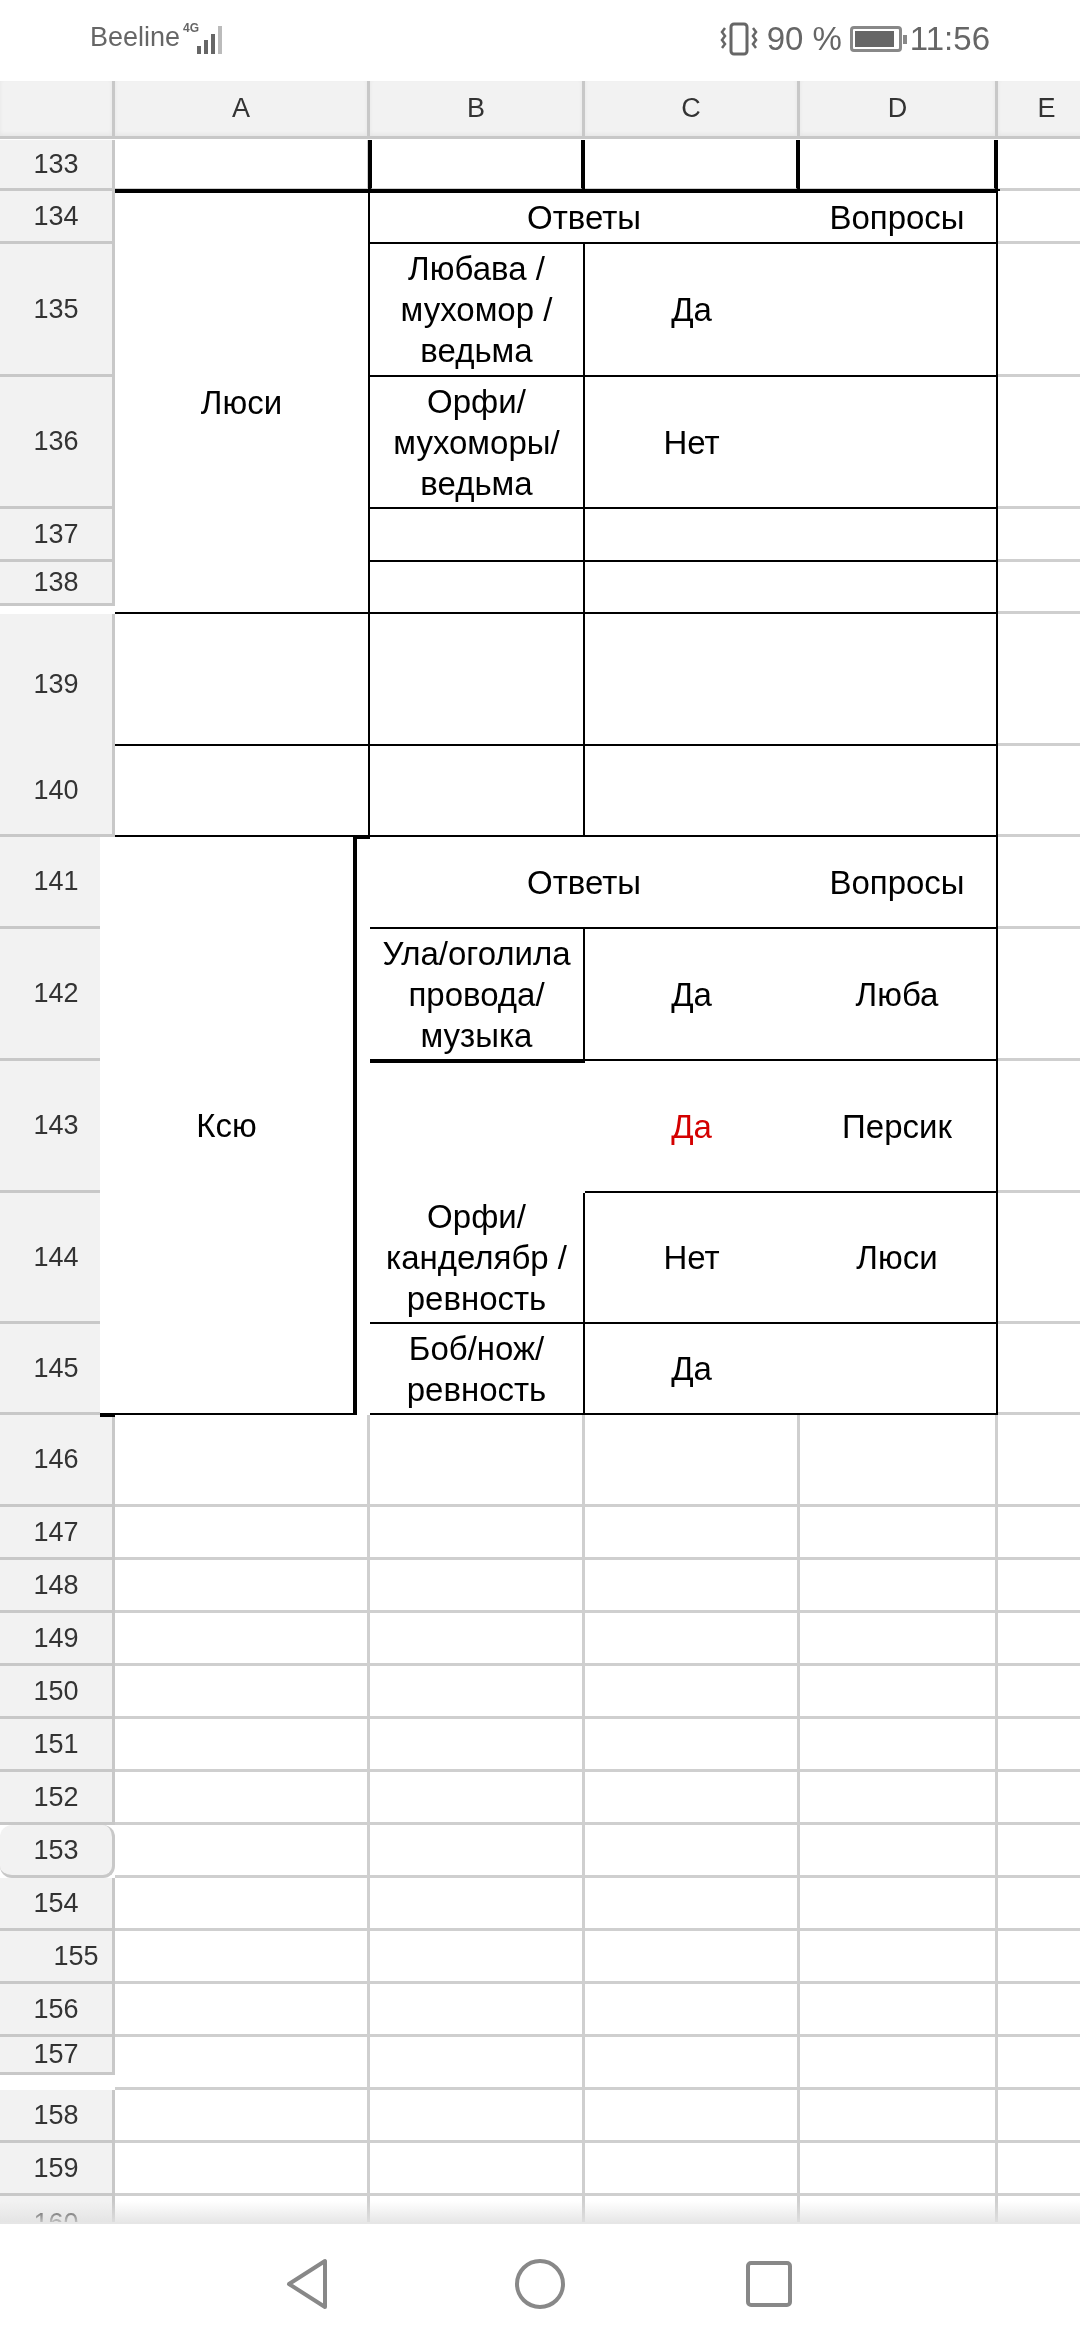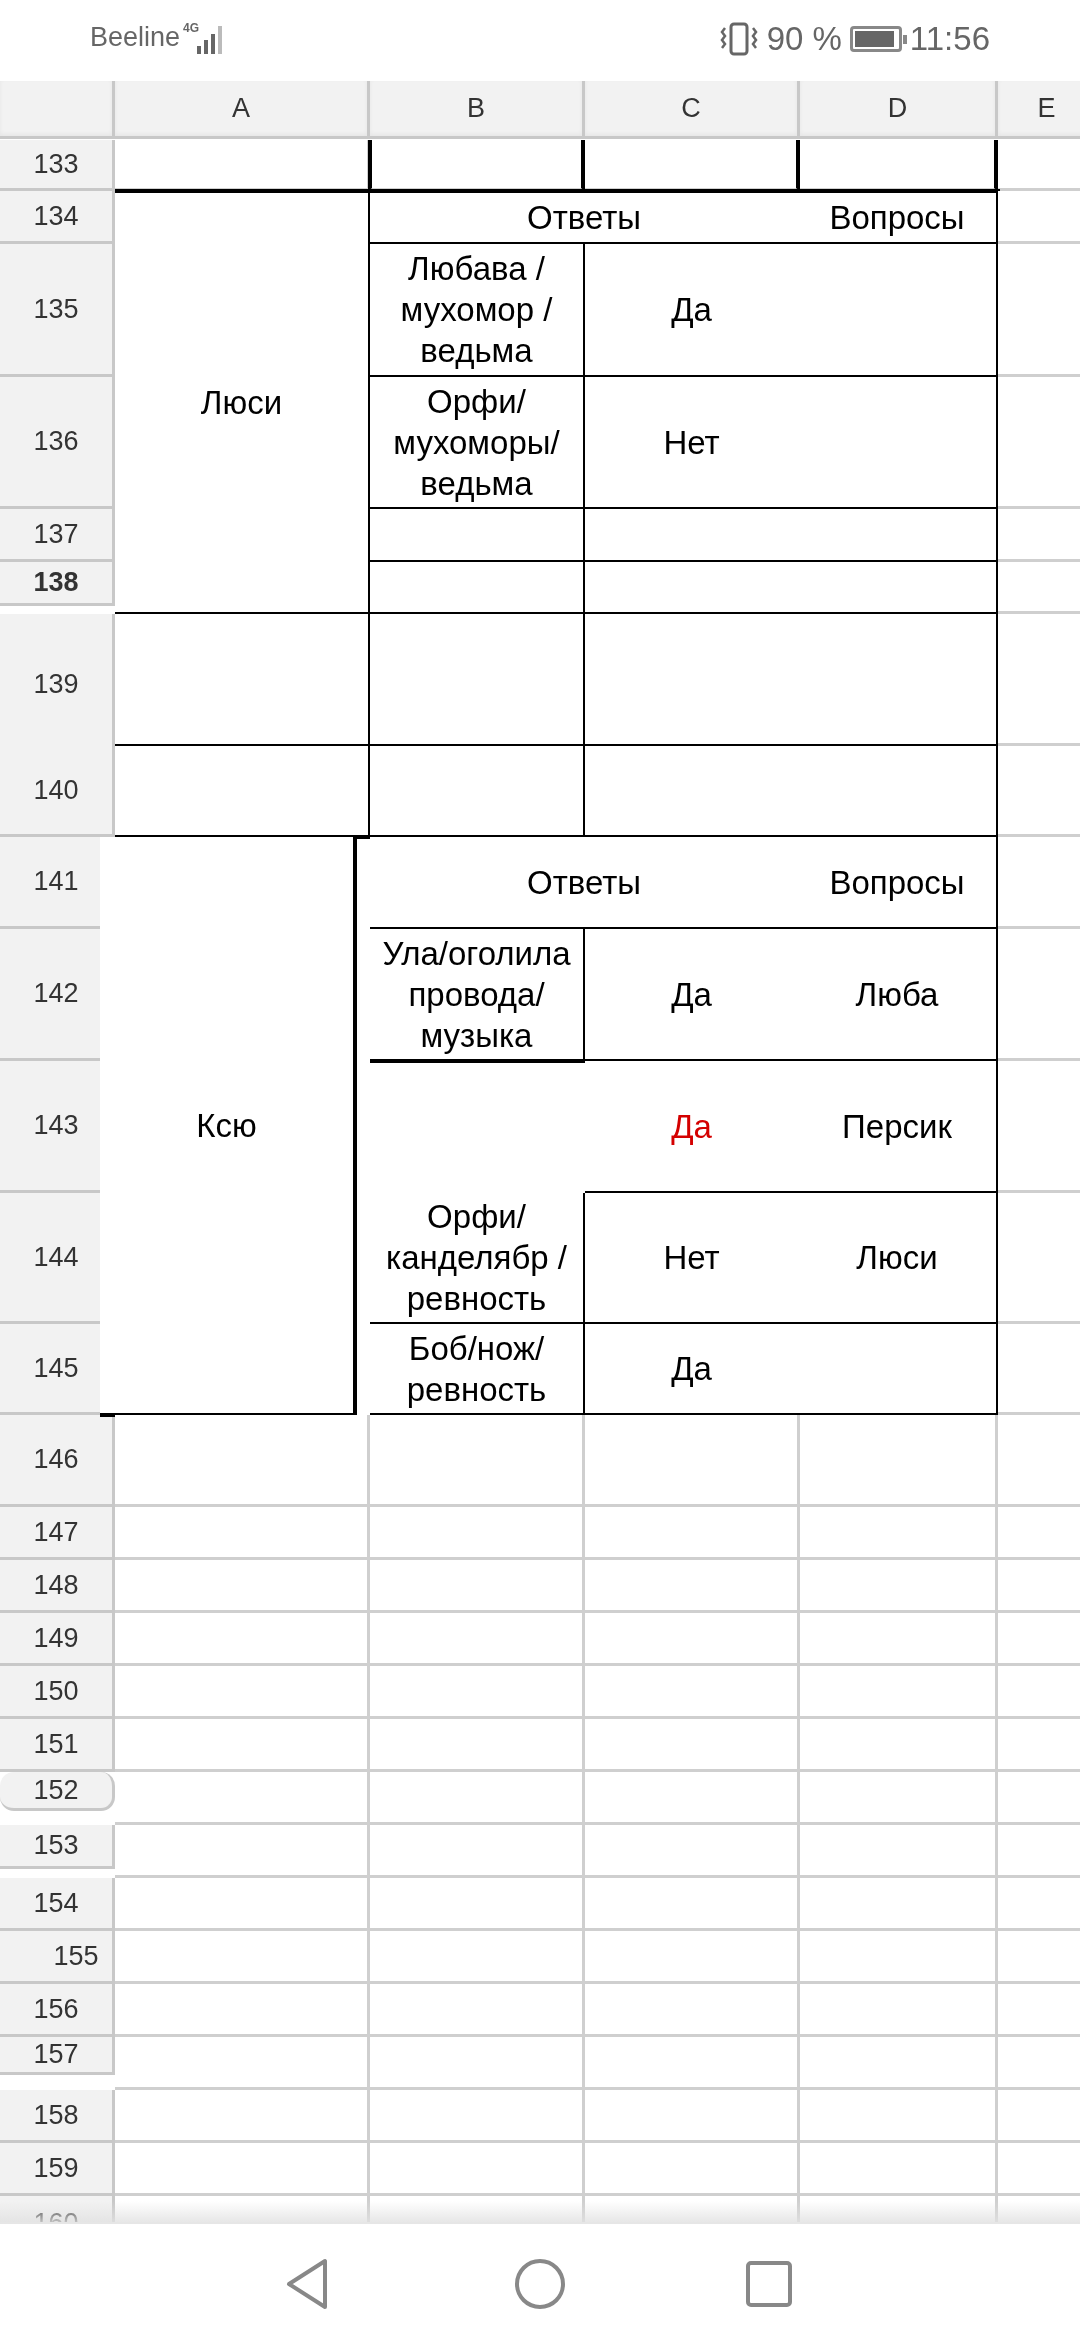--- a/index.html
+++ b/index.html
@@ -59,36 +59,36 @@
   <div class="colhdr" style="left:370px;width:215px;">B</div>
   <div class="colhdr" style="left:585px;width:215px;">C</div>
   <div class="colhdr" style="left:800px;width:198px;">D</div>
   <div class="colhdr" style="left:998px;width:100px;">E</div>
 
   <div class="rowhdr" style="top:59px;height:51px;">133</div>
   <div class="rowhdr" style="top:110px;height:53px;">134</div>
   <div class="rowhdr" style="top:163px;height:133px;">135</div>
   <div class="rowhdr" style="top:296px;height:132px;">136</div>
   <div class="rowhdr" style="top:428px;height:53px;">137</div>
-  <div class="rowhdr" style="top:481px;height:44px;font-weight:bold;">138</div>
+  <div class="rowhdr" style="top:481px;height:44px;">138</div>
   <div class="rowhdr" style="top:533px;height:144px;">139</div>
   <div class="rowhdr" style="top:665px;height:91px;">140</div>
   <div class="rowhdr" style="top:756px;height:92px;">141</div>
   <div class="rowhdr" style="top:848px;height:132px;">142</div>
   <div class="rowhdr" style="top:980px;height:132px;">143</div>
   <div class="rowhdr" style="top:1112px;height:131px;">144</div>
   <div class="rowhdr" style="top:1243px;height:91px;">145</div>
   <div class="rowhdr" style="top:1334px;height:92px;">146</div>
   <div class="rowhdr" style="top:1426px;height:53px;">147</div>
   <div class="rowhdr" style="top:1479px;height:53px;">148</div>
   <div class="rowhdr" style="top:1532px;height:53px;">149</div>
   <div class="rowhdr" style="top:1585px;height:53px;">150</div>
   <div class="rowhdr" style="top:1638px;height:53px;">151</div>
-  <div class="rowhdr" style="top:1691px;height:39px;border-radius:14px;">152</div>
-  <div class="rowhdr" style="top:1744px;height:44px;">153</div>
+  <div class="rowhdr" style="top:1691px;height:53px;">152</div>
+  <div class="rowhdr" style="top:1744px;height:53px;border-radius:12px;">153</div>
   <div class="rowhdr" style="top:1797px;height:53px;">154</div>
   <div class="rowhdr" style="top:1850px;height:53px;padding-left:40px;">155</div>
   <div class="rowhdr" style="top:1903px;height:53px;">156</div>
   <div class="rowhdr" style="top:1956px;height:38px;">157</div>
   <div class="rowhdr" style="top:2009px;height:53px;">158</div>
   <div class="rowhdr" style="top:2062px;height:53px;">159</div>
   <div class="rowhdr" style="top:2115px;height:53px;align-items:flex-start;padding-top:12px;">160</div>
 
   <div class="cell" style="left:115px;top:59px;width:255px;height:51px;"></div>
   <div class="cell b-left" style="left:368px;top:59px;width:217px;height:51px;border-right:4px solid #000;"></div>

